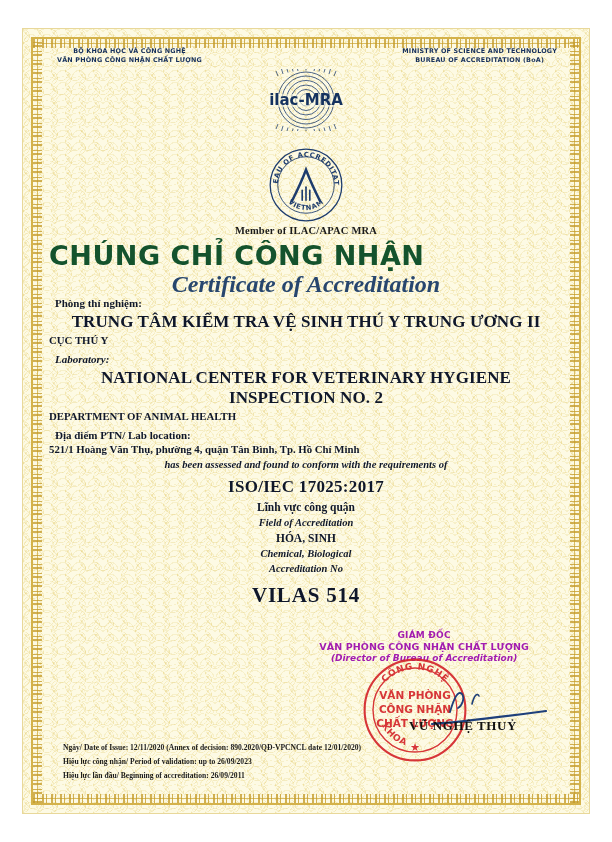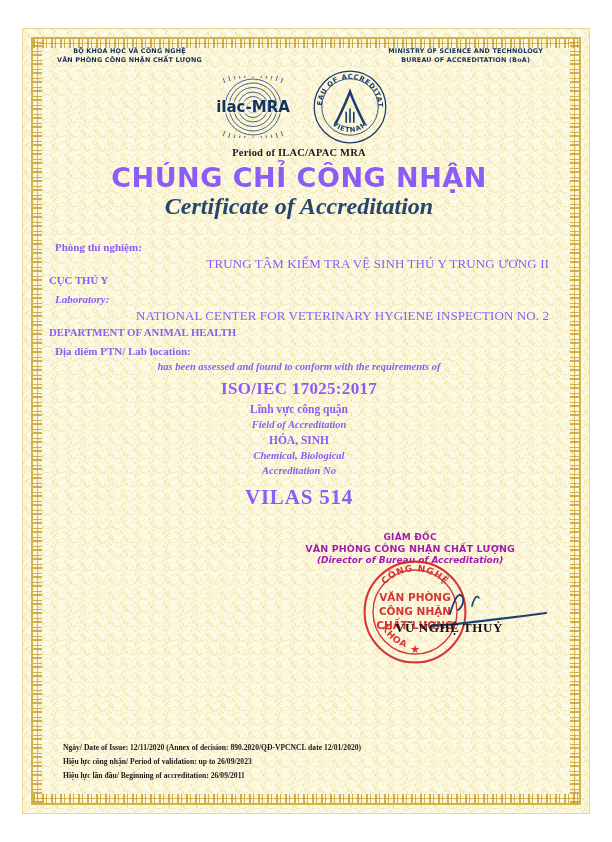--- a/index.html
+++ b/index.html
@@ -65,56 +65,56 @@
       repeating-linear-gradient(0deg,
         rgba(196,154,40,0.85) 0 2px,
         rgba(255,255,255,0) 2px 4px,
         rgba(196,154,40,0.85) 4px 5px,
         rgba(255,255,255,0) 5px 9px);
     opacity:.9;
   }
   .band-v.left{left:10px;}
   .band-v.right{right:10px;}
 
-  .content{position:relative;z-index:5;padding:18px 40px 0 26px;}
+  .content{position:relative;z-index:5;padding:18px 26px 0 26px;}
 
   
   .hdr{display:flex;justify-content:space-between;align-items:flex-start;
        font-family:"DejaVu Sans", sans-serif;}
   .hdr-col{color:#16305c;font-weight:bold;font-size:6.4px;line-height:1.45;letter-spacing:.2px;}
   .hdr-left{text-align:center;padding-left:8px;}
   .hdr-right{text-align:center;padding-right:6px;}
 
   
-  .logos{display:flex;justify-content:center;align-items:center;gap:16px;margin-top:3px;}
+  .logos{display:flex;justify-content:center;align-items:center;gap:16px;margin-top:3px;flex-direction:column;}
   .logo-ilac{width:86px;height:62px;}
   .logo-boa{width:76px;height:76px;}
 
   .member{
     text-align:center;color:#1b1b1b;font-weight:bold;
     font-size:10.5px;margin-top:2px;letter-spacing:.2px;
   }
 
   
   .title-vi{
-    text-align:center;color:#8b5cf6;font-weight:bold;
+    color:#14532d;font-weight:bold;
     font-family:"DejaVu Sans", sans-serif;
     font-size:27px;letter-spacing:.5px;margin-top:6px;line-height:1.05;
   }
   .title-en{
     text-align:center;color:#27466e;font-style:italic;font-weight:bold;
     font-family:"Liberation Serif", serif;
     font-size:24px;margin-top:1px;line-height:1.1;
   }
 
   
-  .body{margin-top:22px;color:#8b5cf6;}
+  .body{color:#0f172a;}
   .lbl{font-weight:bold;font-size:11px;margin-left:6px;}
   .lbl-it{font-weight:bold;font-style:italic;font-size:11px;margin-left:6px;}
-  .val{text-align:right;font-weight:normal;font-size:13px;margin-top:3px;letter-spacing:.1px;}
+  .val{text-align:center;font-weight:bold;font-size:17px;margin-top:3px;letter-spacing:.1px;}
   .val-sm{text-align:left;font-weight:bold;font-size:10.8px;margin-top:2px;}
   .center-it{text-align:center;font-style:italic;font-weight:bold;font-size:10.5px;margin-top:4px;}
   .center-b{text-align:center;font-weight:bold;font-size:11.5px;margin-top:4px;}
   .standard{text-align:center;font-weight:bold;font-size:17px;margin-top:7px;letter-spacing:.3px;}
   .vilas{text-align:center;font-weight:bold;font-size:21px;margin-top:9px;letter-spacing:.8px;}
   .gap{height:7px;}
 
   
   .sig{position:relative;margin-top:22px;height:118px;}
   .sig-head{
@@ -220,37 +220,38 @@
           </text>
           <path d="M 44,100 C 56,76 64,58 70,42 C 76,58 84,76 96,100" fill="none" stroke="#1d3c6e" stroke-width="4.5" stroke-linecap="round"></path>
           <g stroke="#1d3c6e" stroke-width="3" stroke-linecap="round">
             <line x1="63" y1="98" x2="63" y2="80"></line>
             <line x1="70" y1="98" x2="70" y2="74"></line>
             <line x1="77" y1="98" x2="77" y2="80"></line>
           </g>
         </svg>
       </div>
 
-      <div class="member">Period of ILAC/APAC MRA</div>
+      <div class="member">Member of ILAC/APAC MRA</div>
 
       <div class="title-vi">CHÚNG CHỈ CÔNG NHẬN</div>
       <div class="title-en">Certificate of Accreditation</div>
 
       <div class="body">
         <div class="lbl">Phòng thí nghiệm:</div>
         <div class="val">TRUNG TÂM KIỂM TRA VỆ SINH THÚ Y TRUNG ƯƠNG II</div>
         <div class="val-sm">CỤC THÚ Y</div>
 
         <div class="gap"></div>
         <div class="lbl-it">Laboratory:</div>
         <div class="val">NATIONAL CENTER FOR VETERINARY HYGIENE INSPECTION NO. 2</div>
         <div class="val-sm">DEPARTMENT OF ANIMAL HEALTH</div>
 
         <div class="gap"></div>
         <div class="lbl">Địa điểm PTN/ Lab location:</div>
+        <div class="val-sm">521/1 Hoàng Văn Thụ, phường 4, quận Tân Bình, Tp. Hồ Chí Minh</div>
 
         <div class="center-it">has been assessed and found to conform with the requirements of</div>
 
         <div class="standard">ISO/IEC 17025:2017</div>
 
         <div class="center-b">Lĩnh vực công quận</div>
         <div class="center-it">Field of Accreditation</div>
         <div class="center-b">HÓA, SINH</div>
         <div class="center-it">Chemical, Biological</div>
 

